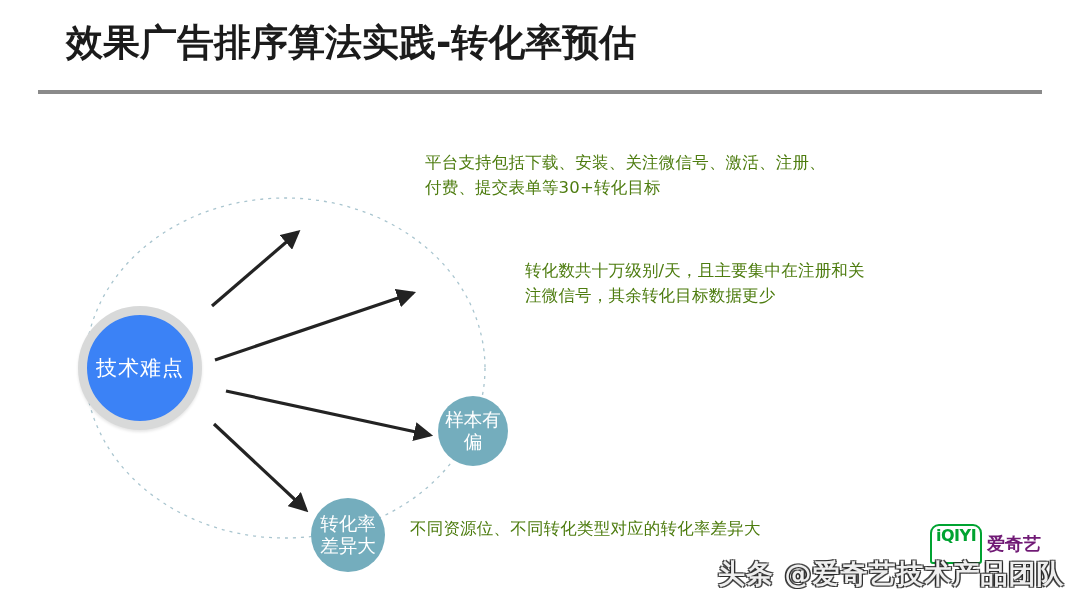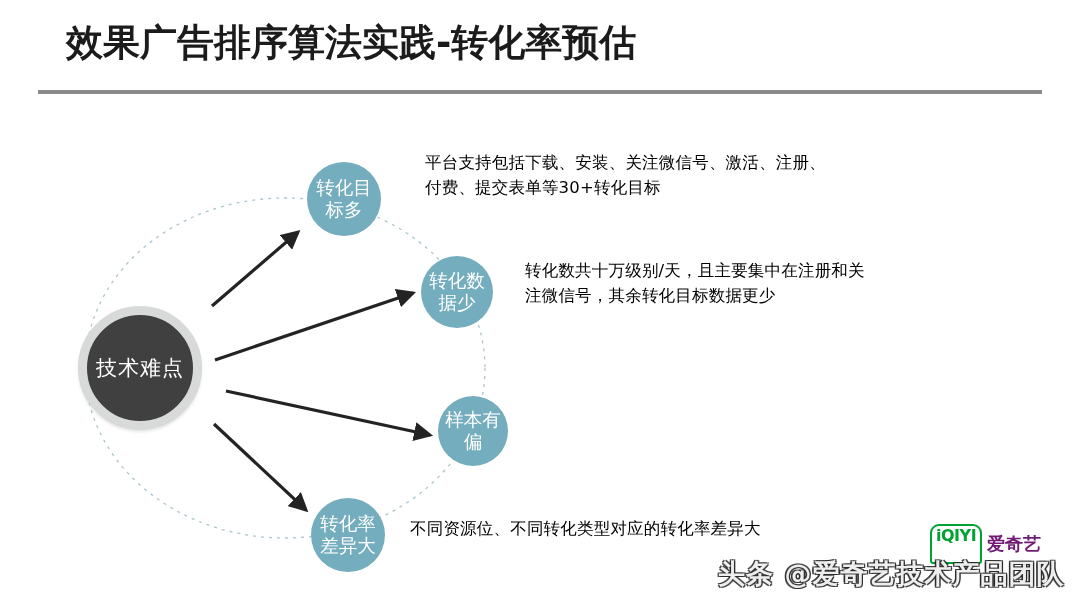--- a/index.html
+++ b/index.html
@@ -69,21 +69,21 @@
     display: block;
     line-height: 1.18;
     color: #ffffff;
     white-space: pre-line;
   }
   #node-core {
     width: 124px;
     height: 124px;
     left: 78px;
     top: 196px;
-    background: #404040;
+    background: #3b82f6;
     border: 9px solid #d8d9d9;
     box-shadow: 0 2px 3px rgba(0,0,0,0.10);
   }
   #node-core .node-label {
     font-size: 21px;
     letter-spacing: 1px;
   }
   .node-branch {
     background: #74adbd;
   }
@@ -91,21 +91,21 @@
     font-size: 18.5px;
   }
   #node-b1 { width: 74px; height: 74px; left: 307px; top: 52px; }
   #node-b2 { width: 72px; height: 72px; left: 421px; top: 146px; }
   #node-b3 { width: 70px; height: 70px; left: 438px; top: 286px; }
   #node-b4 { width: 74px; height: 74px; left: 311px; top: 388px; }
 
   
   .desc {
     position: absolute;
-    color: #000000;
+    color: #4d7c0f;
     font-size: 16.5px;
     line-height: 1.52;
     white-space: pre-line;
     letter-spacing: 0.2px;
   }
   #desc-1 { left: 425px; top: 40px;  width: 470px; }
   #desc-2 { left: 525px; top: 148px; width: 400px; }
   #desc-3 { left: 525px; top: 287px; width: 395px; }
   #desc-4 { left: 410px; top: 406px; width: 430px; }
 
@@ -174,29 +174,21 @@
     <line x1="212" y1="196" x2="298" y2="122" stroke="#232323" stroke-width="3.2" marker-end="url(#arrowhead)"></line>
     <line x1="215" y1="250" x2="413" y2="183" stroke="#232323" stroke-width="3.2" marker-end="url(#arrowhead)"></line>
     <line x1="226" y1="281" x2="430" y2="325" stroke="#232323" stroke-width="3.2" marker-end="url(#arrowhead)"></line>
     <line x1="214" y1="314" x2="306" y2="400" stroke="#232323" stroke-width="3.2" marker-end="url(#arrowhead)"></line>
   </svg>
 
   <div class="node" id="node-core">
     <span class="node-label">技术难点</span>
   </div>
 
-  <div class="node node-branch" id="node-b1">
-    <span class="node-label">转化目
-标多</span>
-  </div>
-
-  <div class="node node-branch" id="node-b2">
-    <span class="node-label">转化数
-据少</span>
-  </div>
+
 
   <div class="node node-branch" id="node-b3">
     <span class="node-label">样本有
 偏</span>
   </div>
 
   <div class="node node-branch" id="node-b4">
     <span class="node-label">转化率
 差异大</span>
   </div>

